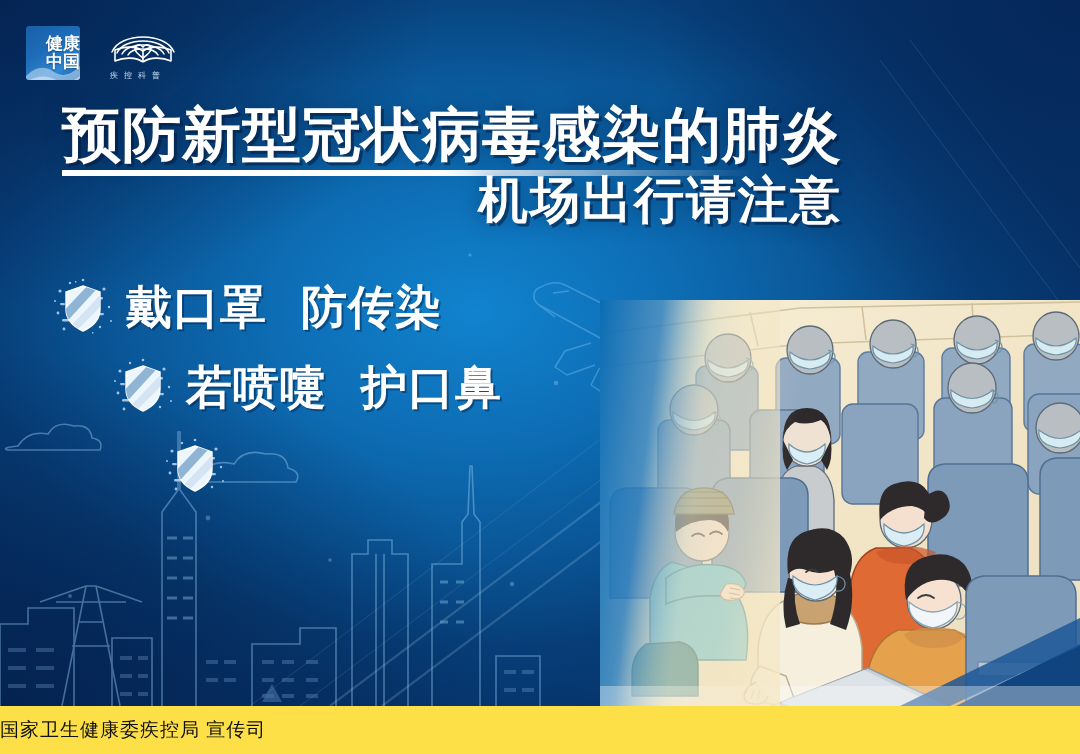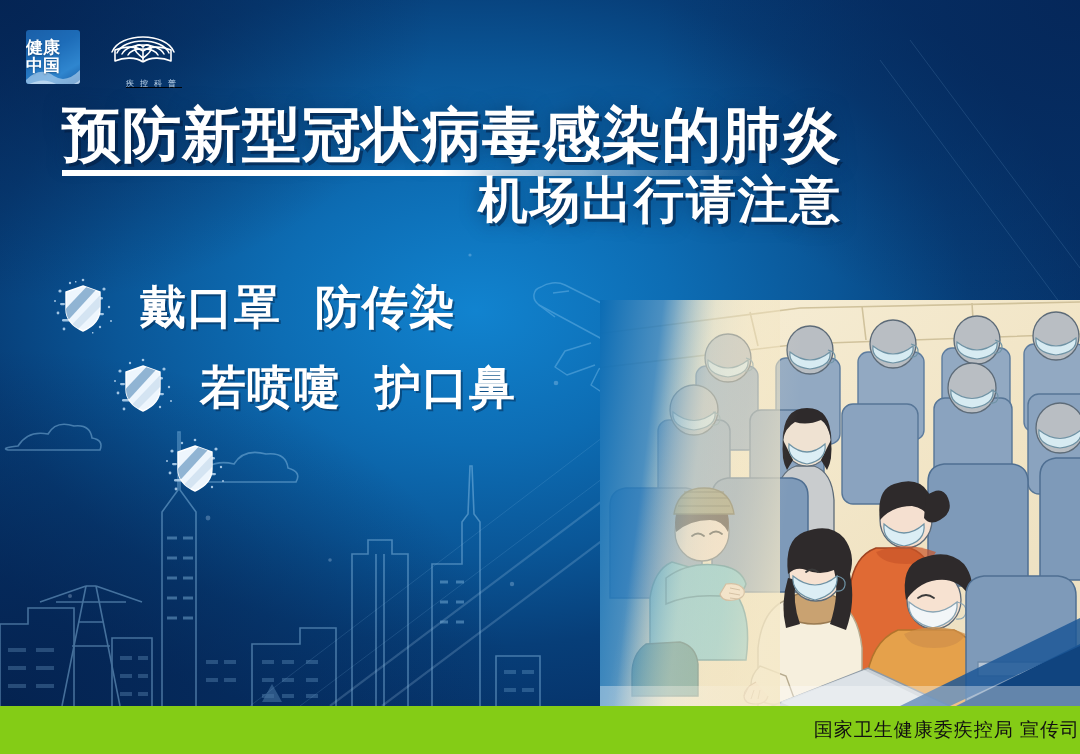--- a/index.html
+++ b/index.html
@@ -30,58 +30,58 @@
   .skyline{position:absolute;left:0;bottom:0;width:620px;height:300px;opacity:.55;}
 
   
   .plane-art{position:absolute;left:495px;top:255px;width:340px;height:200px;opacity:.55;}
 
   
   .logos{position:absolute;left:26px;top:24px;display:flex;align-items:center;gap:24px;}
   .logo-jkzg{width:54px;height:54px;border-radius:3px;position:relative;overflow:hidden;
      background:linear-gradient(150deg,#1a5fa8 0%,#1d6cb8 40%,#2f86cf 75%,#1a5fa8 100%);}
   .logo-jkzg .wave{position:absolute;left:0;bottom:-4px;width:100%;height:26px;}
-  .logo-jkzg .txt{position:absolute;inset:0;display:flex;flex-direction:column;align-items:flex-start;
+  .logo-jkzg .txt{position:absolute;inset:0;display:flex;flex-direction:column;align-items:flex-end;
      justify-content:center;color:#fff;font-weight:bold;font-size:17px;line-height:18px;letter-spacing:0px;
      text-shadow:0 1px 2px rgba(0,0,0,.3);}
-  .logo-jkkp{display:flex;flex-direction:column;align-items:flex-end;gap:14px;text-decoration:underline;}
+  .logo-jkkp{display:flex;flex-direction:column;align-items:flex-start;gap:6px;}
   .logo-jkkp .mark{width:78px;height:40px;}
   .logo-jkkp .kp-label{color:#cfe4f7;font-size:8px;letter-spacing:6px;padding-left:6px;opacity:.92;}
 
   
   .title-main{position:absolute;left:62px;top:106px;color:#ffffff;font-size:59px;line-height:58px;
      font-weight:bold;letter-spacing:1px;white-space:nowrap;
      text-shadow:3px 3px 0 rgba(3,28,62,.55), 0 0 18px rgba(5,35,75,.5);}
   .title-rule{position:absolute;left:62px;top:170px;width:690px;height:6px;
      background:linear-gradient(90deg,#ffffff 0%,#ffffff 55%,rgba(255,255,255,.25) 88%,rgba(255,255,255,0) 100%);}
   .title-sub{position:absolute;left:478px;top:170px;color:#ffffff;font-size:50px;line-height:60px;
      font-weight:bold;letter-spacing:2px;white-space:nowrap;
      text-shadow:3px 3px 0 rgba(3,28,62,.55), 0 0 18px rgba(5,35,75,.5);}
 
   
   .tips{position:absolute;left:0;top:268px;width:700px;}
-  .tip{display:flex;align-items:center;gap:26px;height:80px;}
+  .tip{display:flex;align-items:center;gap:12px;height:80px;}
   .tip-1{margin-left:52px;}
   .tip-2{margin-left:112px;align-items:center;}
   .tip-3{margin-left:164px;}
   .tip-icon{width:62px;height:62px;flex:none;position:relative;}
   .tip-text{color:#ffffff;font-size:46px;font-weight:bold;letter-spacing:1px;white-space:nowrap;
      text-shadow:2px 2px 0 rgba(3,28,62,.45);}
   .tip-text .gap{display:inline-block;width:34px;}
 
   
   .cabin{position:absolute;right:0;top:300px;width:480px;height:406px;overflow:hidden;}
   .cabin svg{display:block;}
   .cabin-glow{position:absolute;left:-40px;top:0;width:220px;height:406px;
      background:linear-gradient(100deg, rgba(13,109,180,0) 0%, rgba(240,226,190,.0) 40%, rgba(243,230,196,.55) 78%, rgba(245,233,200,.9) 100%);
      pointer-events:none;}
 
   
-  .footer{position:absolute;left:0;bottom:0;width:1080px;height:48px;background:#84cc16;
-     display:flex;align-items:center;justify-content:flex-end;gap:52px;}
+  .footer{position:absolute;left:0;bottom:0;width:1080px;height:48px;background:#fde047;
+     display:flex;align-items:center;justify-content:flex-start;gap:52px;}
   .footer-item{color:#111111;font-size:19px;letter-spacing:1px;white-space:nowrap;}
 </style>
 </head>
 <body>
 
 <div class="poster">
 
   <div class="bg">
     <div class="bg-darkcorner-tl"></div>
     <div class="bg-darkcorner-tr"></div>

